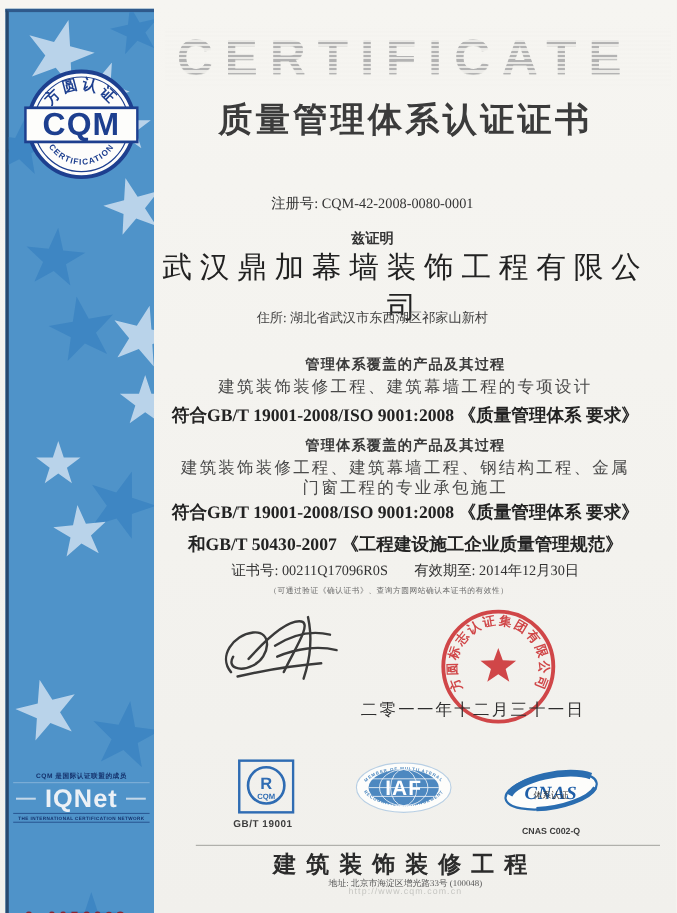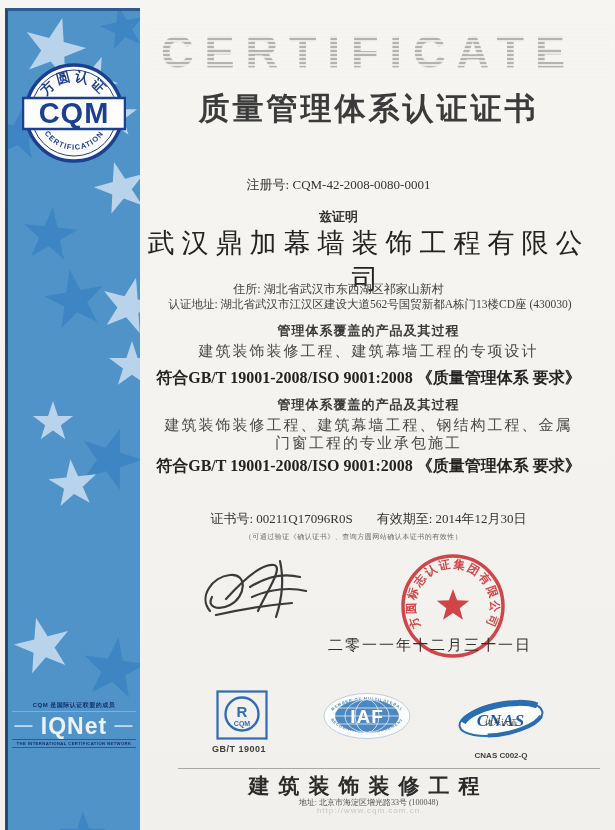--- a/index.html
+++ b/index.html
@@ -112,30 +112,30 @@
 
   <div class="ln wm">CERTIFICATE</div>
   <div class="wm-stripes"></div>
 
   <div class="ln title">质量管理体系认证证书</div>
   <div class="ln regno">注册号: CQM-42-2008-0080-0001</div>
 
   <div class="ln certify">兹证明</div>
   <div class="ln company">武汉鼎加幕墙装饰工程有限公司</div>
   <div class="ln residence">住所: 湖北省武汉市东西湖区祁家山新村</div>
-  <div class="ln auditaddr">认证地址: 湖北省武汉市江汉区建设大道562号国贸新都A栋门13楼CD座 (430030)</div>
 
   <div class="ln scopehdr1">管理体系覆盖的产品及其过程</div>
   <div class="ln scope1">建筑装饰装修工程、建筑幕墙工程的专项设计</div>
   <div class="ln std1">符合GB/T 19001-2008/ISO 9001:2008 《质量管理体系 要求》</div>
 
   <div class="ln scopehdr2">管理体系覆盖的产品及其过程</div>
   <div class="ln scope2a">建筑装饰装修工程、建筑幕墙工程、钢结构工程、金属</div>
   <div class="ln scope2b">门窗工程的专业承包施工</div>
   <div class="ln std2">符合GB/T 19001-2008/ISO 9001:2008 《质量管理体系 要求》</div>
+  <div class="ln std3">和GB/T 50430-2007 《工程建设施工企业质量管理规范》</div>
 
   <div class="ln certline">
     <span>证书号: 00211Q17096R0S</span>
     <span>有效期至: 2014年12月30日</span>
   </div>
   <div class="ln note">（可通过验证《确认证书》、查询方圆网站确认本证书的有效性）</div>
 
   <svg class="signature" width="126" height="80" viewBox="0 0 126 80">
     <g fill="none" stroke="#3a3a3a" stroke-width="2.2" stroke-linecap="round">
       <path d="M14,58 C2,44 16,24 34,22 C52,20 50,44 34,52 C22,58 10,54 16,44"></path>

